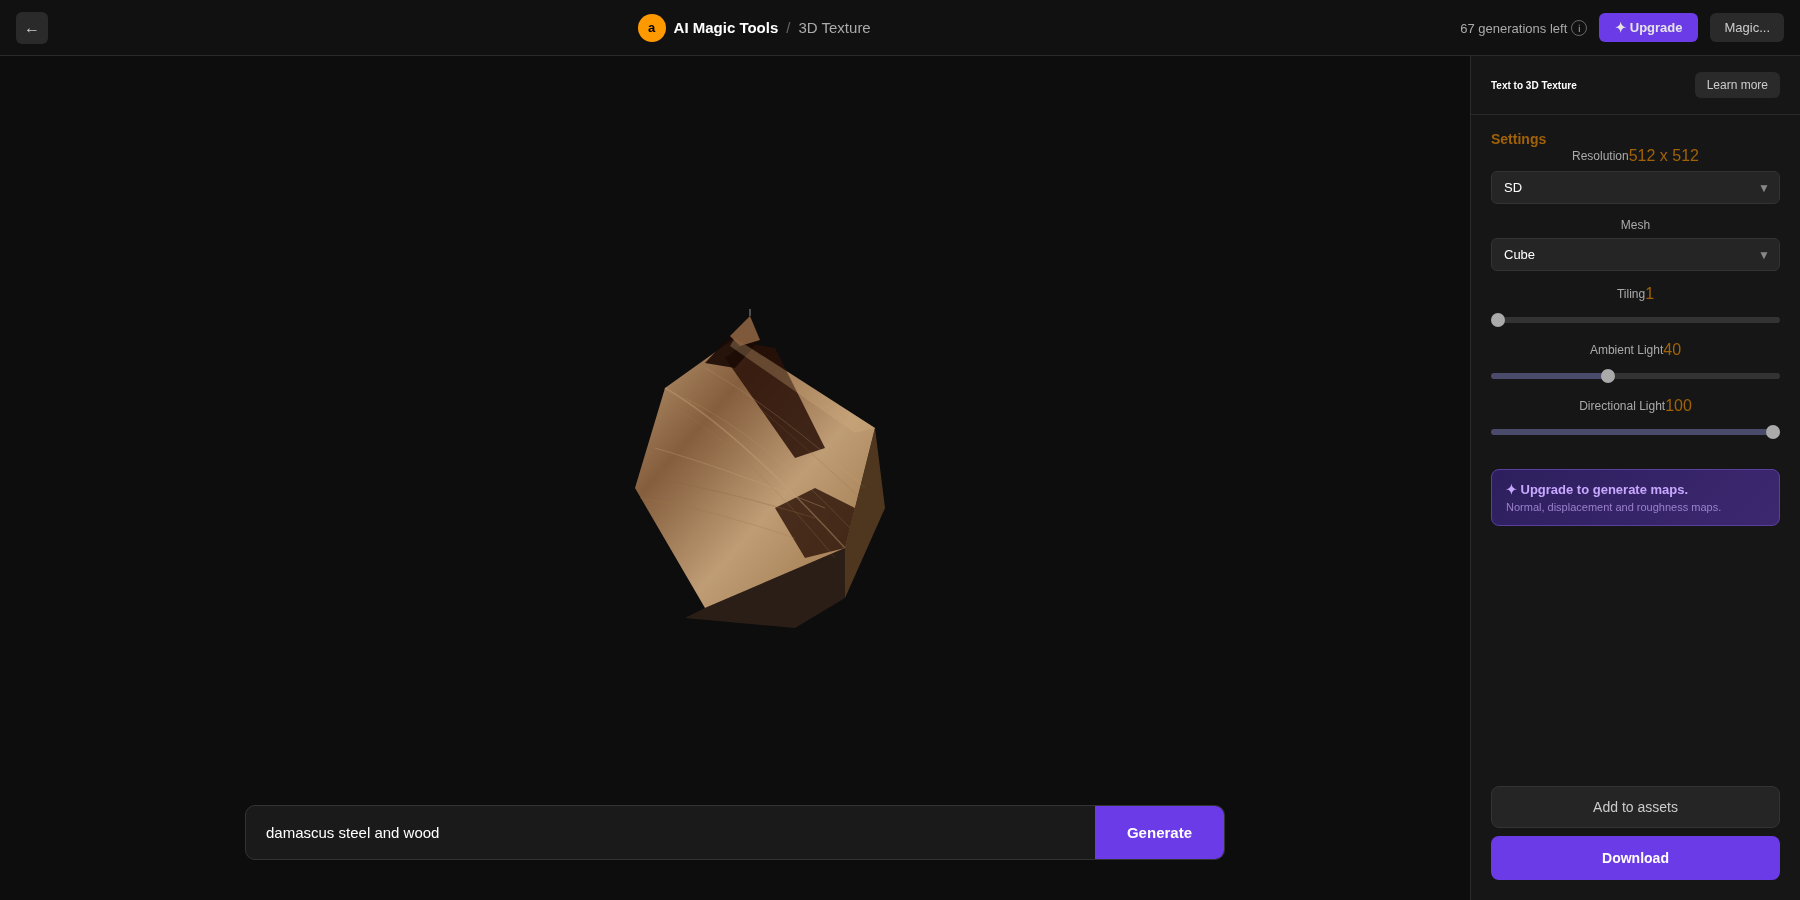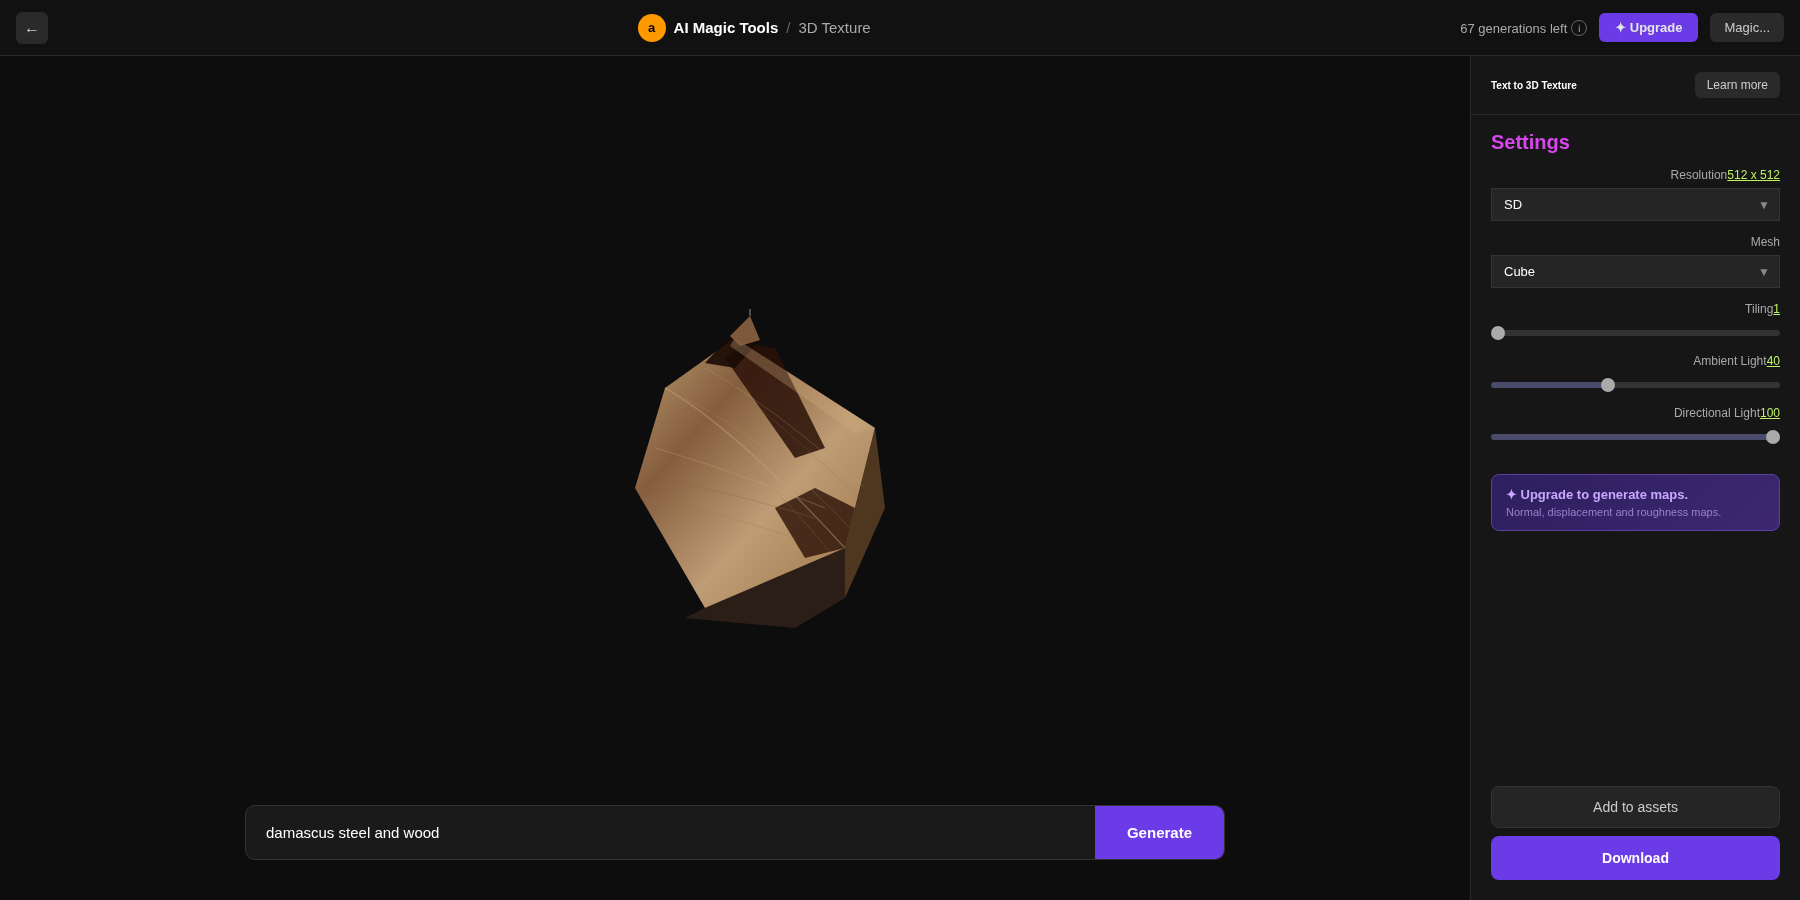--- a/index.html
+++ b/index.html
@@ -202,52 +202,50 @@
       font-size: 12px;
       cursor: pointer;
       margin-left: 32px;
     }
 
     
     .settings-section {
       padding: 16px 20px;
     }
     .settings-title {
-      font-size: 20px;
-      font-weight: 600;
-      color: #d946ef;
-      margin-bottom: 14px;
+      font-size: 14px;
+      font-weight: 600;
+      color: #a16207;
     }
 
     .setting-row {
       margin-bottom: 14px;
     }
     .setting-label-row {
       display: flex;
-      justify-content: flex-end;
+      justify-content: center;
       align-items: center;
       margin-bottom: 6px;
     }
     .setting-label {
       font-size: 12px;
       color: #aaa;
     }
     .setting-value {
-      font-size: 12px;
-      color: #bef264;
-      text-decoration: underline;
+      font-size: 16px;
+      color: #a16207;
     }
     .dropdown-wrapper {
       position: relative;
     }
     .dropdown-wrapper select {
       width: 100%;
       background: #252525;
       border: 1px solid #333;
-      border-radius: 0;
+      border-radius: 6px;
       color: #fff;
       font-size: 13px;
       padding: 8px 12px;
       cursor: pointer;
       appearance: none;
       outline: none;
     }
     .dropdown-arrow {
       position: absolute;
       right: 10px;

